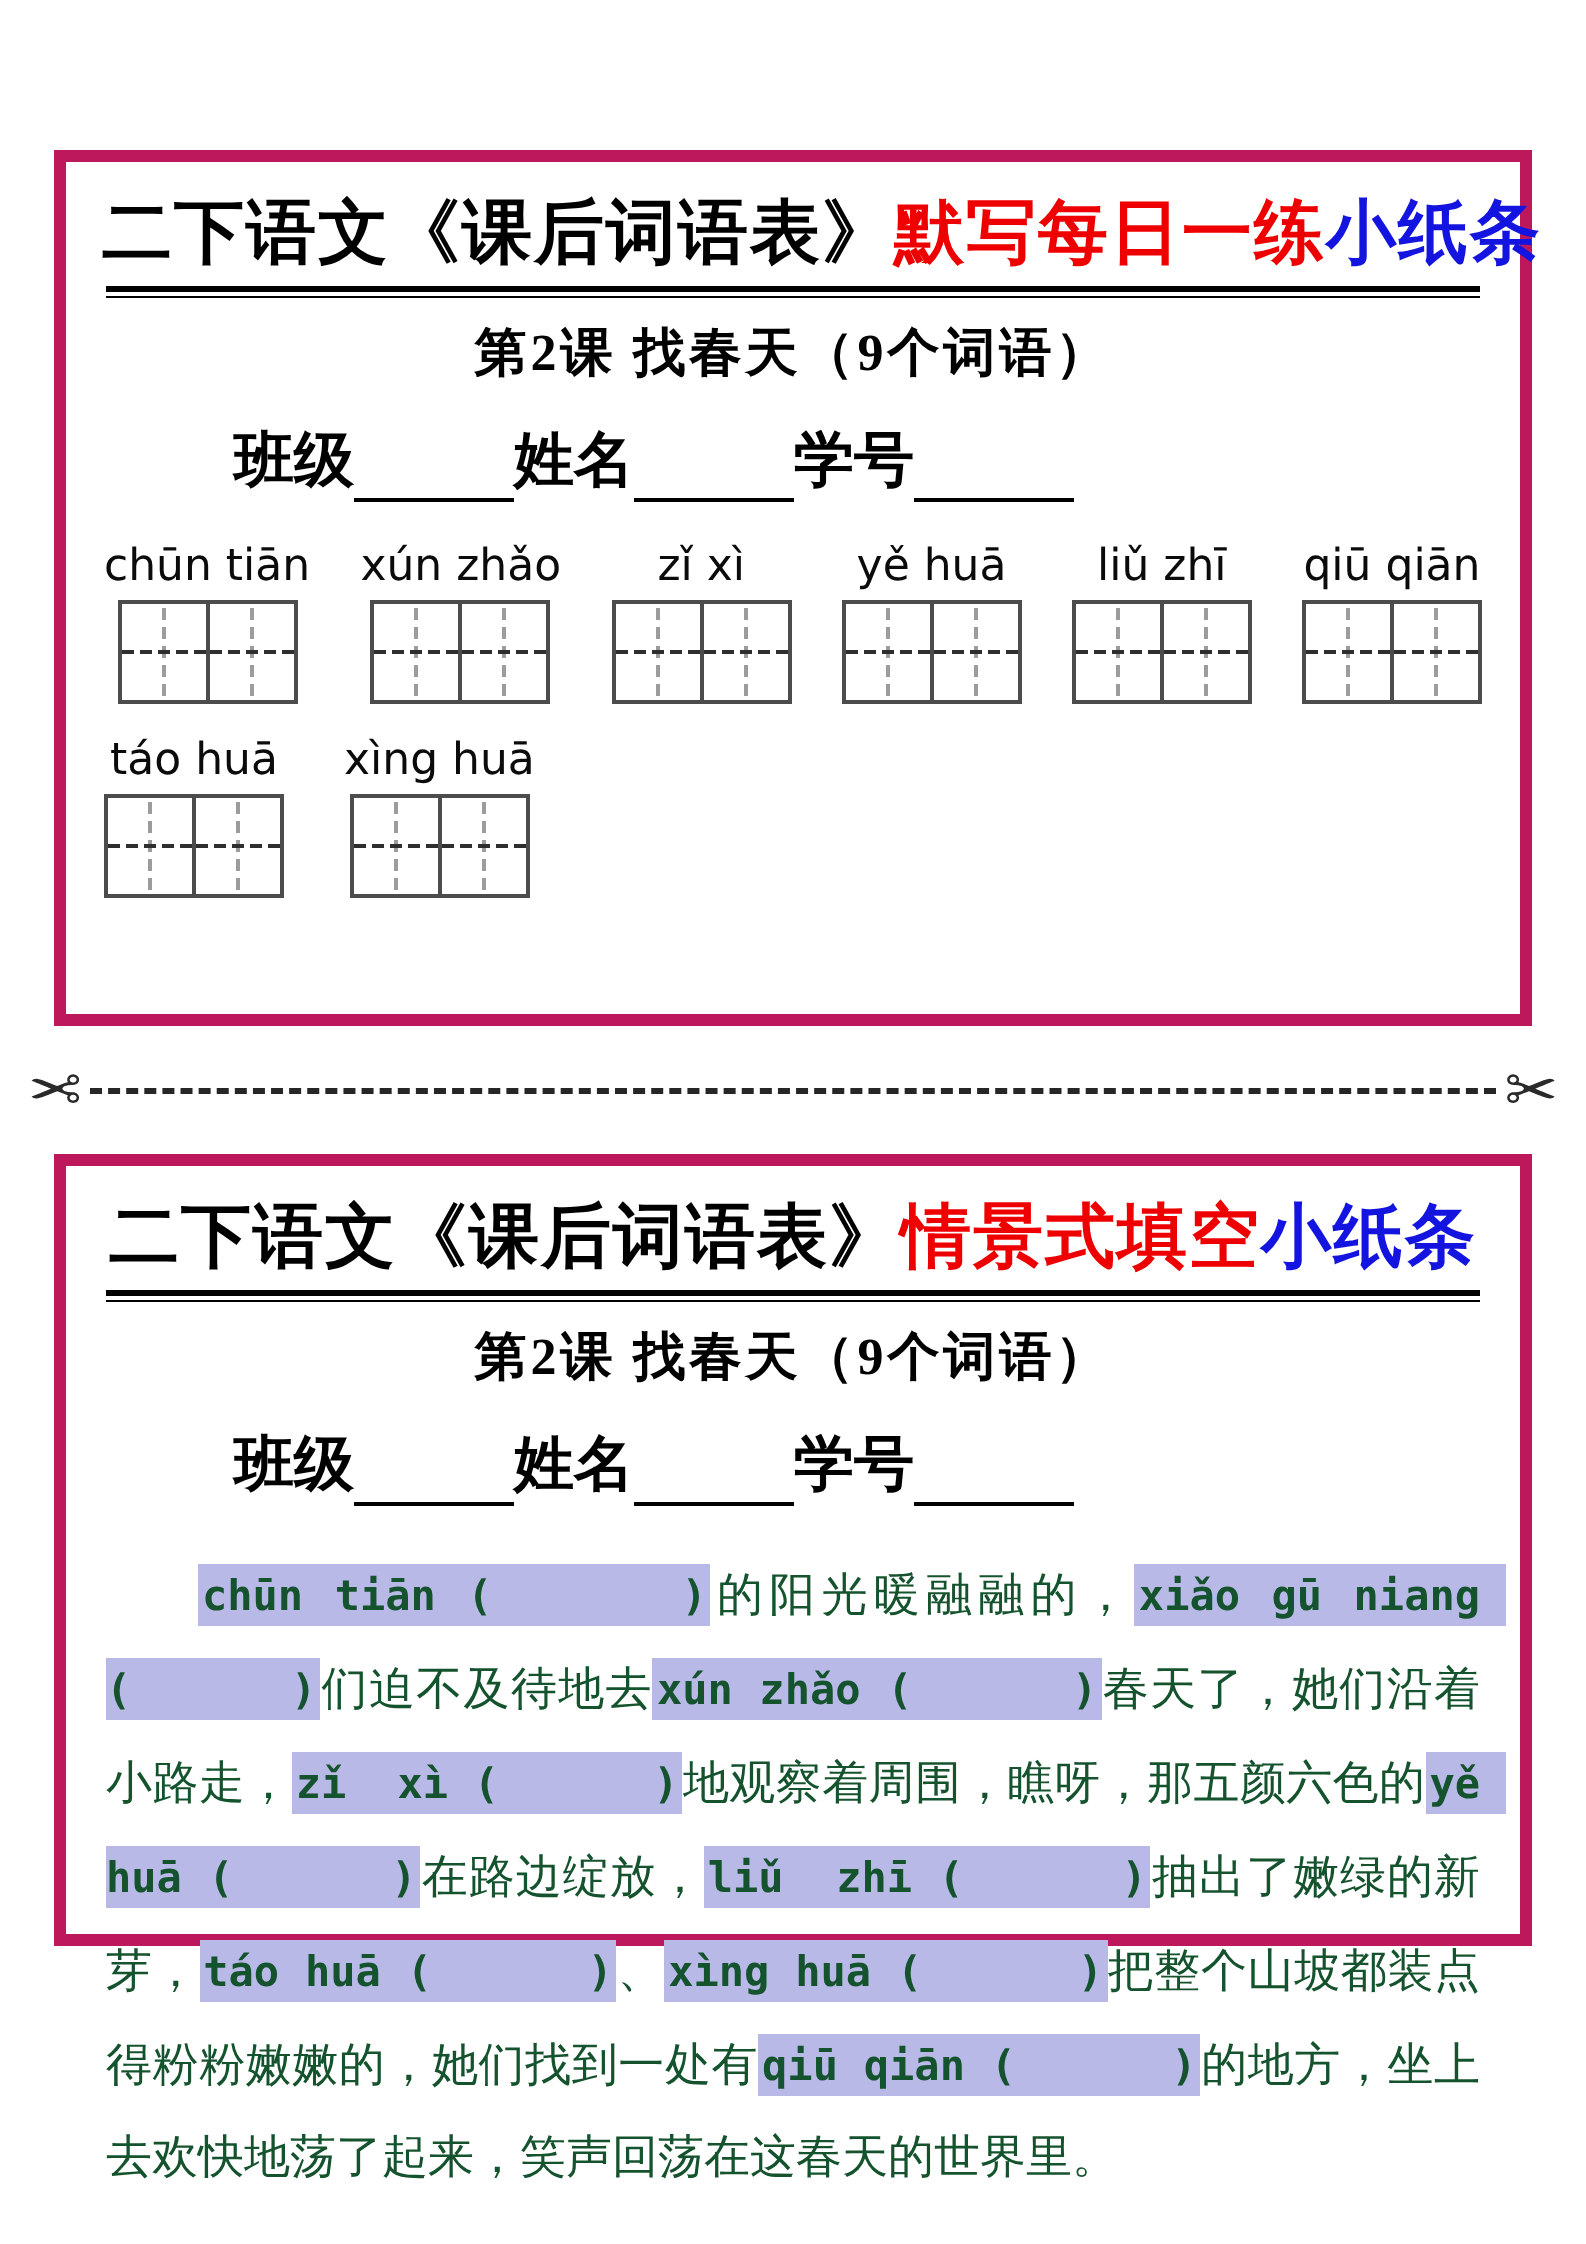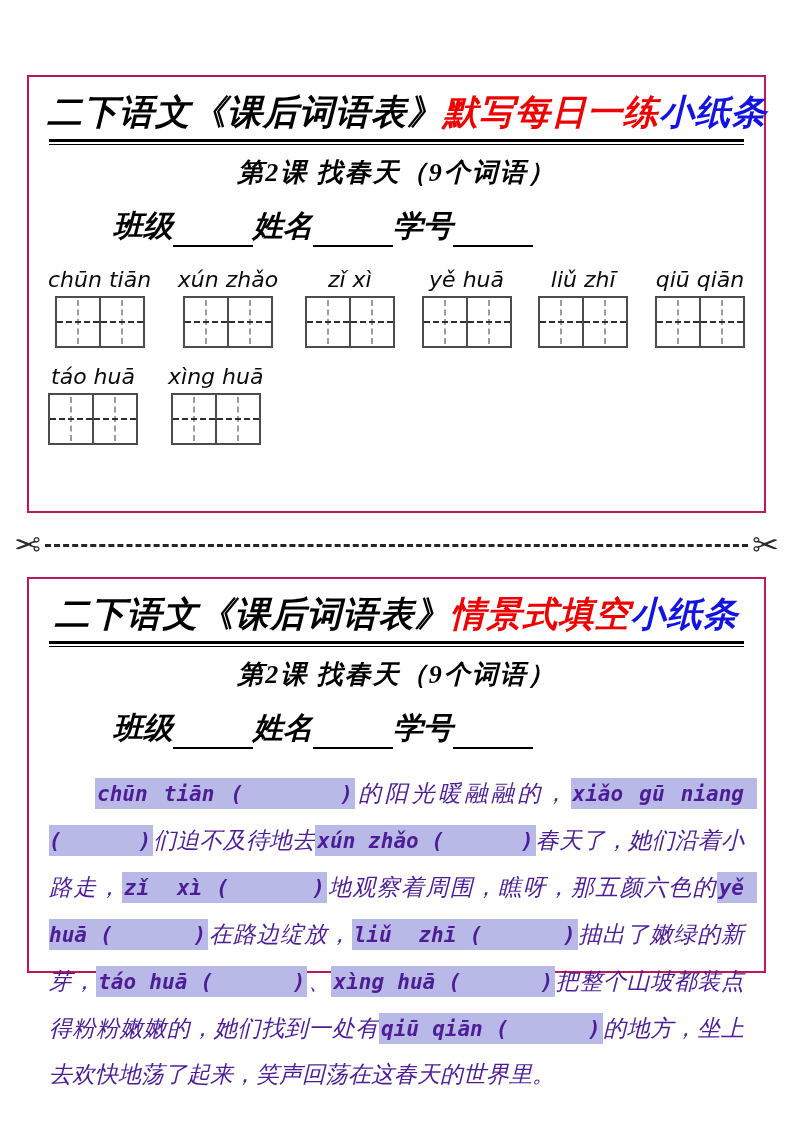--- a/index.html
+++ b/index.html
@@ -3,25 +3,24 @@
 <meta charset="utf-8">
 <style>
   * { margin:0; padding:0; box-sizing:border-box; }
   html,body { background:#ffffff; }
   body {
     width:793px; height:1122px;
     font-family:"Liberation Serif","DejaVu Serif",serif;
     color:#000; position:relative; overflow:hidden;
   }
   .sheet {
-    border:2px solid #be185d;
+    border:6px solid #be185d;
     margin:0 27px;
     background:#fff;
     padding:12px 18px 10px;
-    font-style:italic;
   }
   #sheet1 { margin-top:75px; height:438px; }
   #sheet2 { height:396px; }
 
   .sheet-title {
     text-align:center;
     font-size:35px;
     font-weight:900;
     letter-spacing:1px;
     white-space:nowrap;
@@ -95,21 +94,21 @@
   }
   .scissors.left  { transform:scaleX(-1); }
   .dash-line { flex:1; border-top:3px dashed #262626; margin:0 4px; }
 
   .passage {
     font-size:23px;
     line-height:2.04;
     text-align:justify;
     text-indent:2em;
     padding:2px 2px 0;
-    color:#4c1d95;
+    color:#14532d;
   }
   .hl {
     background:#b9b9e8;
     padding:3px 2px;
     white-space:pre-wrap;
   }
   .pinyin-inline {
     font-family:"DejaVu Sans Mono","Liberation Mono",monospace;
     font-weight:bold;
     font-size:21px;

